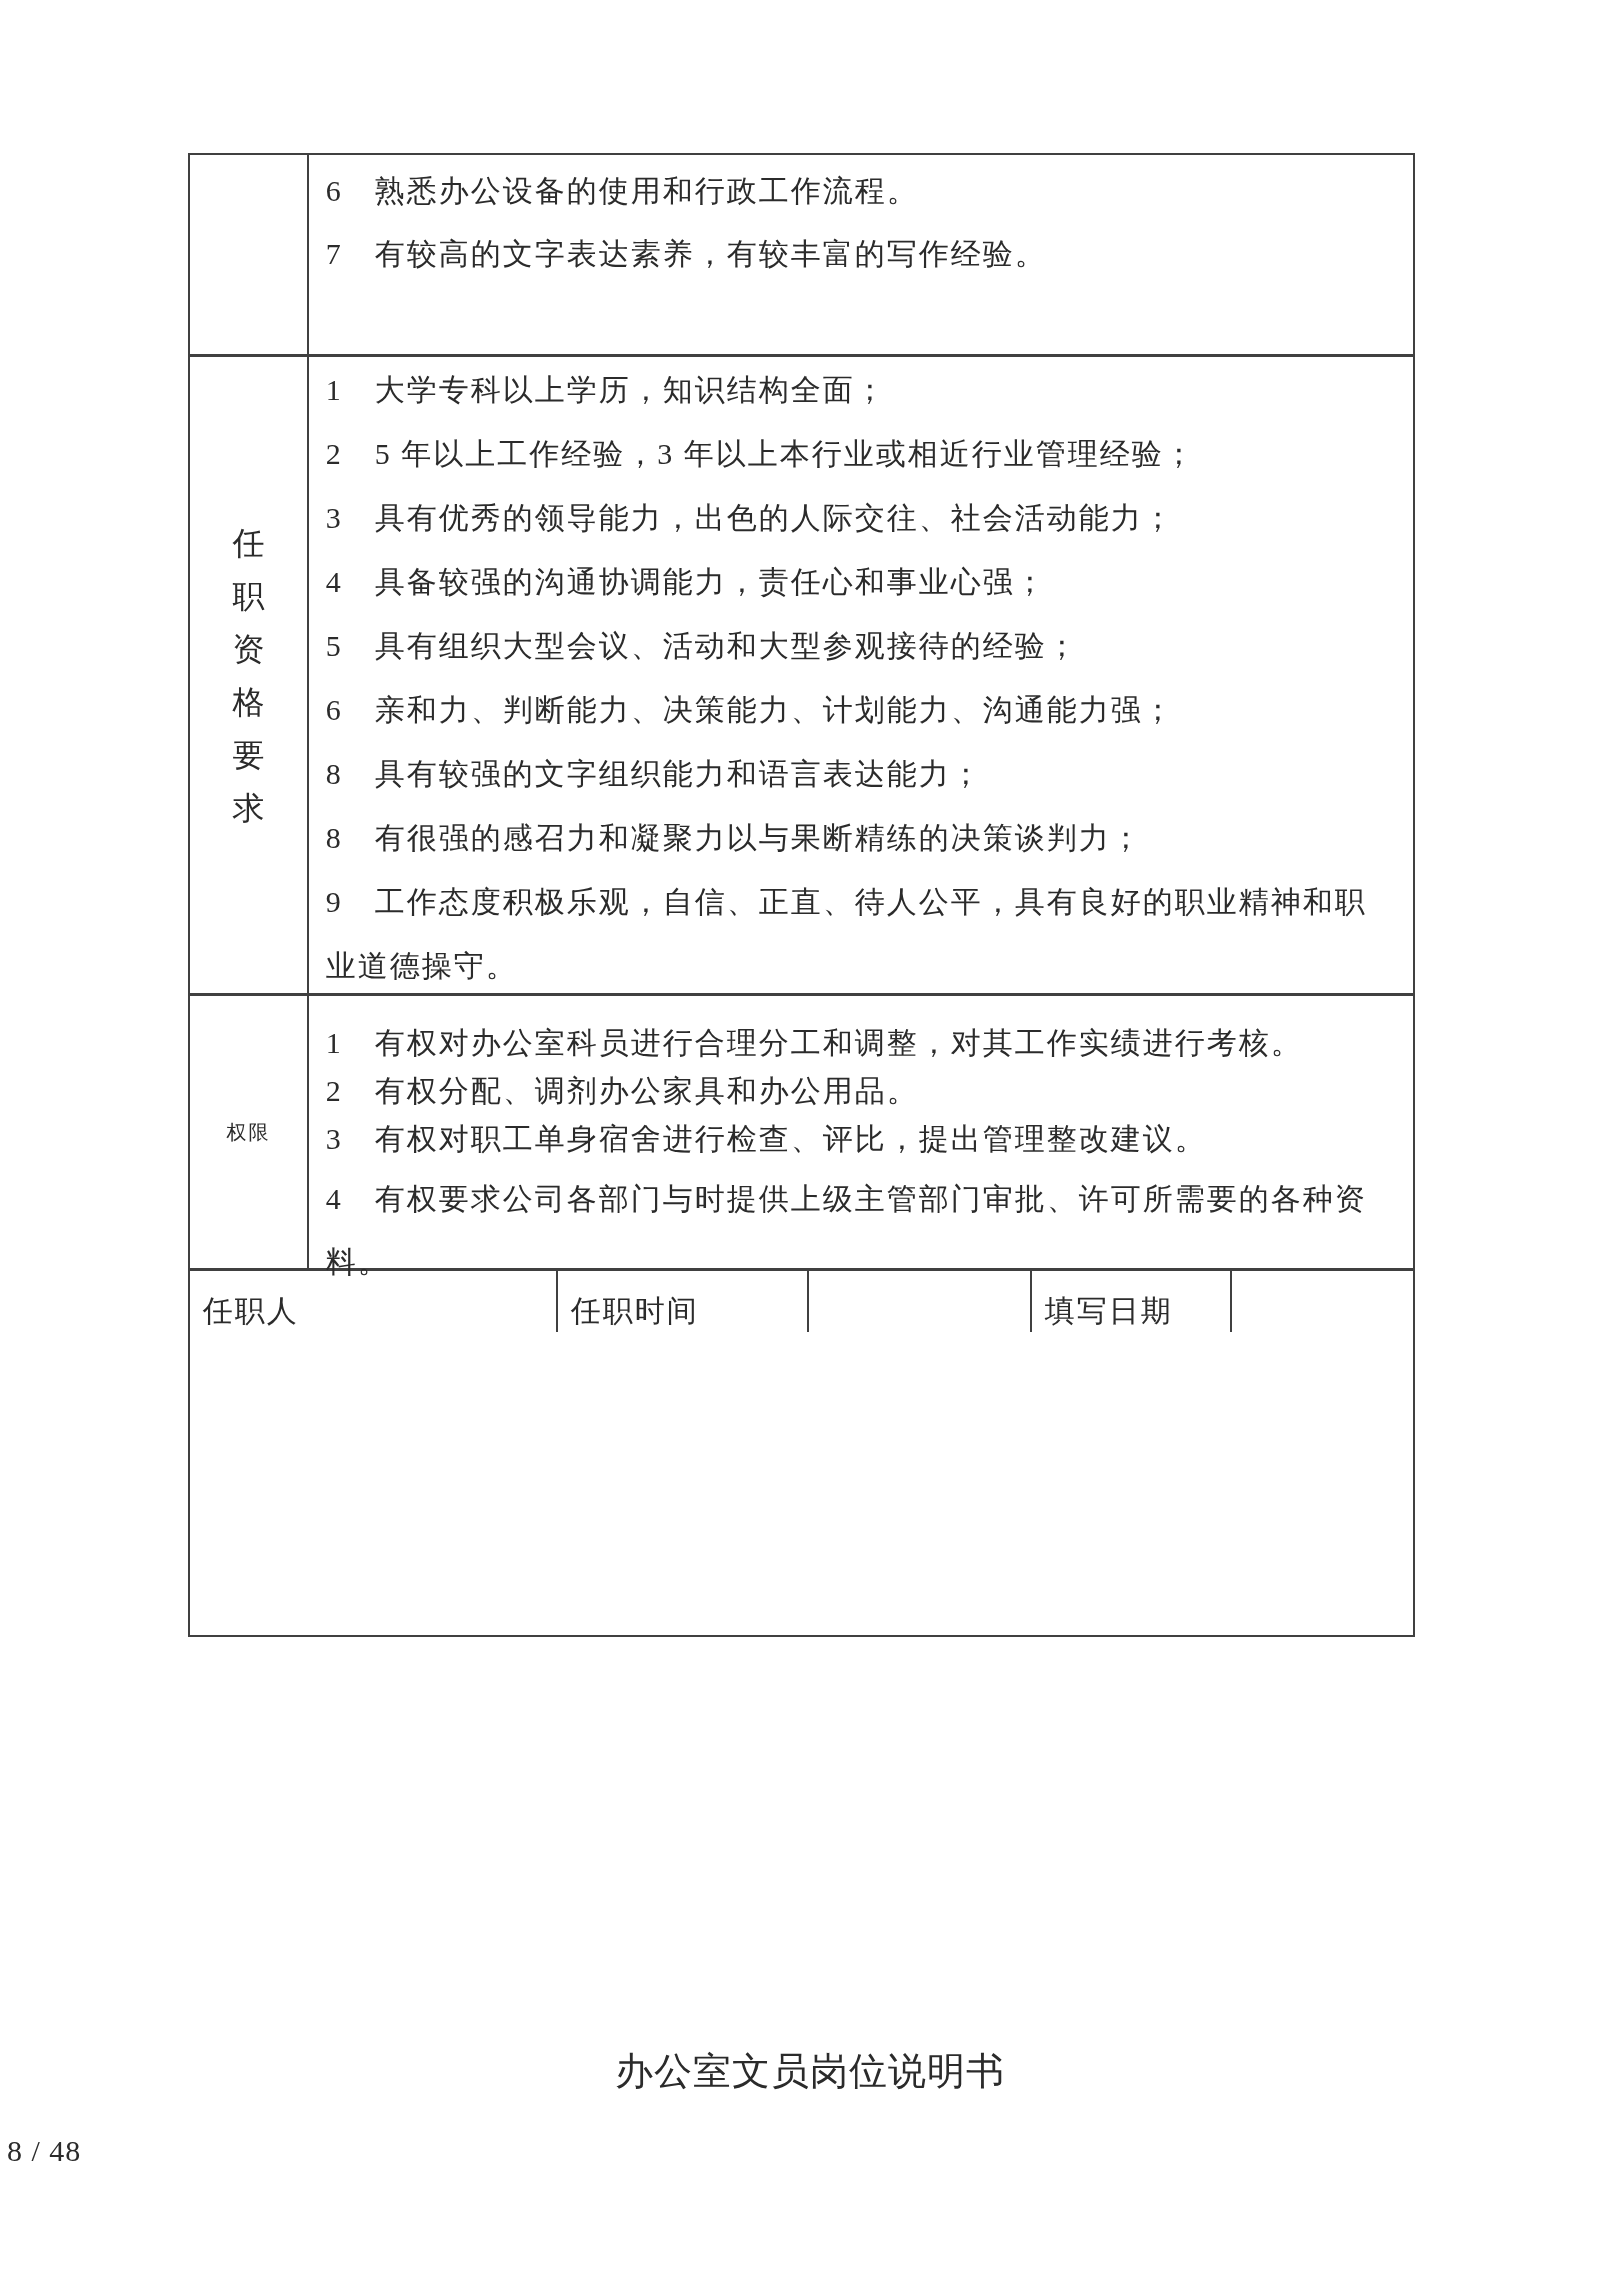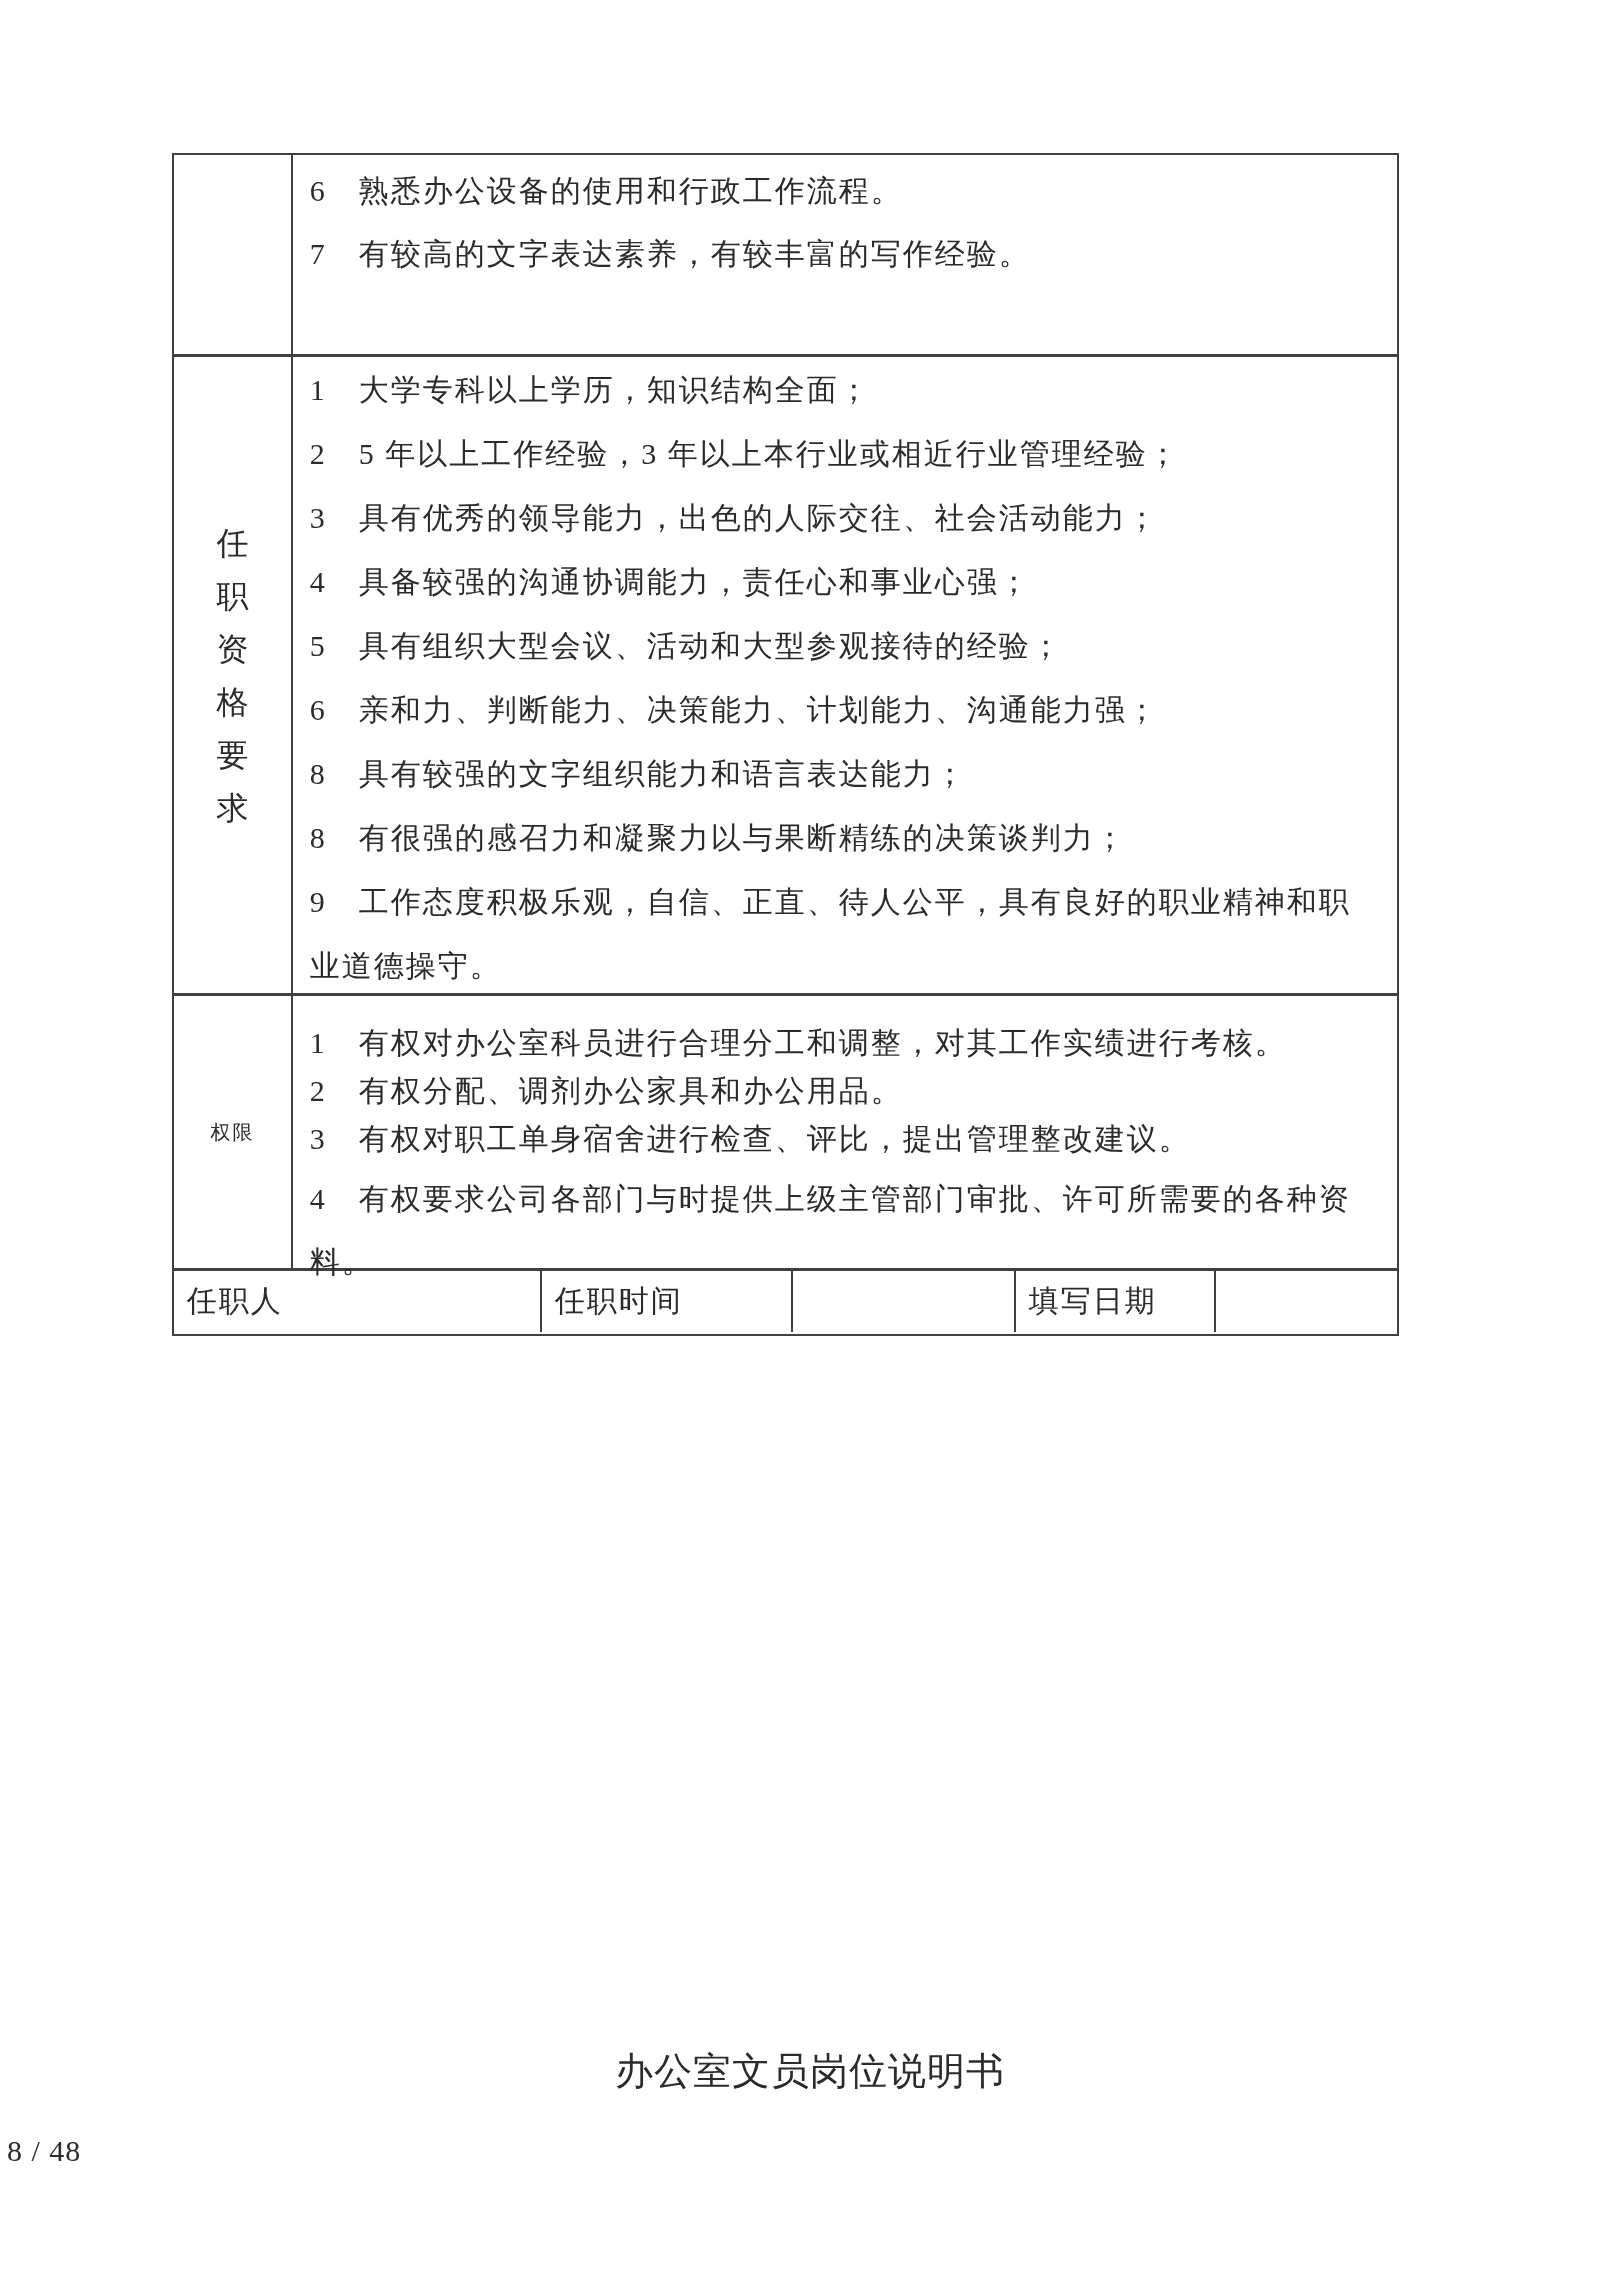--- a/index.html
+++ b/index.html
@@ -5,38 +5,38 @@
   html,body { margin:0; padding:0; background:#ffffff; }
   .page {
     position:relative;
     width:1620px; height:2291px;
     background:#ffffff;
     font-family:"Liberation Serif","DejaVu Serif",serif;
     color:#2b2b2b;
     overflow:hidden;
   }
   .doc-table {
-    position:absolute; left:172px; top:153px;
-    width:1227px; height:1183px;
+    position:absolute; left:188px; top:153px;
+    width:1227px; height:1484px;
     border:2.9px solid #404040;
     box-sizing:border-box;
   }
   .hline { position:absolute; left:0; width:100%; height:2.9px; background:#404040; }
   .vline { position:absolute; width:2px; background:#404040; }
   .cell { position:absolute; box-sizing:border-box; }
   .items { font-size:30px; letter-spacing:2px; }
   .row1-content { left:119px; top:0; width:1103px; height:199px; padding:3.9px 13.7px 0 16.7px; line-height:63px; }
   .row2-content { left:119px; top:202px; width:1103px; height:637px; padding:1px 13.7px 0 16.7px; line-height:64px; }
   .row3-content { left:119px; top:841px; width:1103px; height:272px; padding:2px 13.7px 0 16.7px;margin-top:21px; }
   .row3-content .item { line-height:48px; }
   .row3-content .item-tall { line-height:63px; margin-top:3.9px; }
   .vlabel-cell { left:0; top:202px; width:117px; height:637px; display:flex; align-items:center; justify-content:center; }
   .vlabel { white-space:pre-line; text-align:center; font-size:32px; line-height:53px; }
   .hlabel-cell { left:0; top:841px; width:117px; height:272px; display:flex; align-items:center; justify-content:center; font-size:20px; letter-spacing:2px; }
-  .row4-cell { position:absolute; top:1116px; height:61px; display:flex; align-items:center; padding-left:12.7px; font-size:30px; letter-spacing:2px; box-sizing:border-box; }
+  .row4-cell { position:absolute; top:1116px; height:61px; display:flex; align-items:flex-end; padding-left:12.7px; font-size:30px; letter-spacing:2px; box-sizing:border-box; }
   .r4c1 { left:0;      width:117px; }
   .r4c2 { left:119px;  width:247px; }
   .r4c3 { left:368px;  width:249px; }
   .r4c4 { left:618px;  width:222px; }
   .r4c5 { left:842px;  width:198px; }
   .r4c6 { left:1042px; width:179px; }
   .footer-title {
     position:absolute; left:0; top:2044px; width:100%;
     text-align:center; font-size:38px; letter-spacing:1px; line-height:55px;
   }

